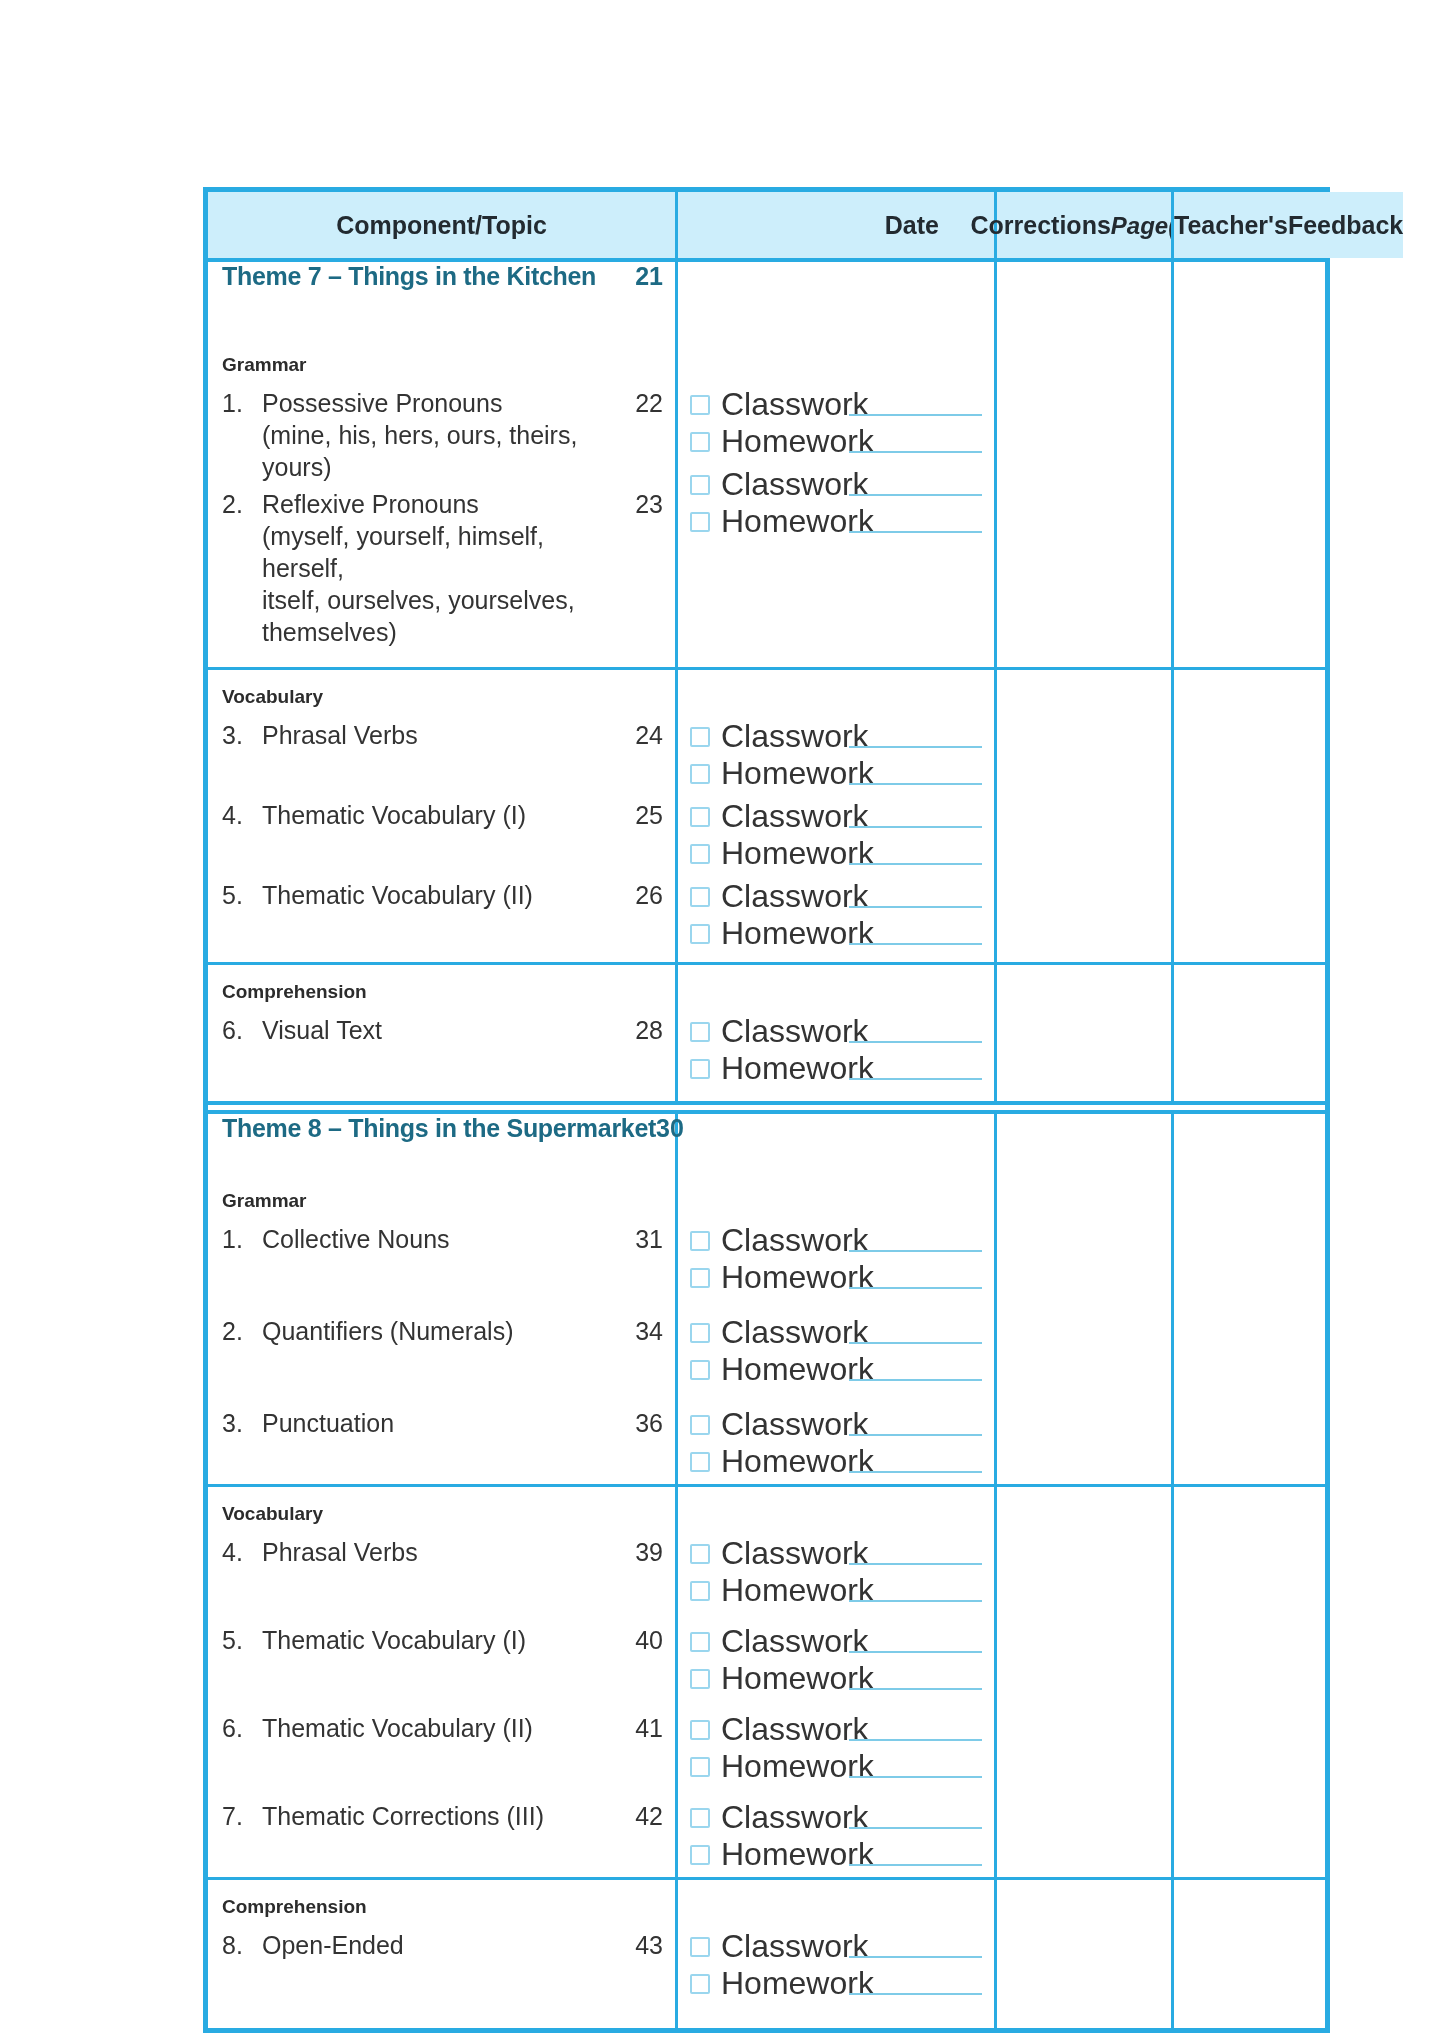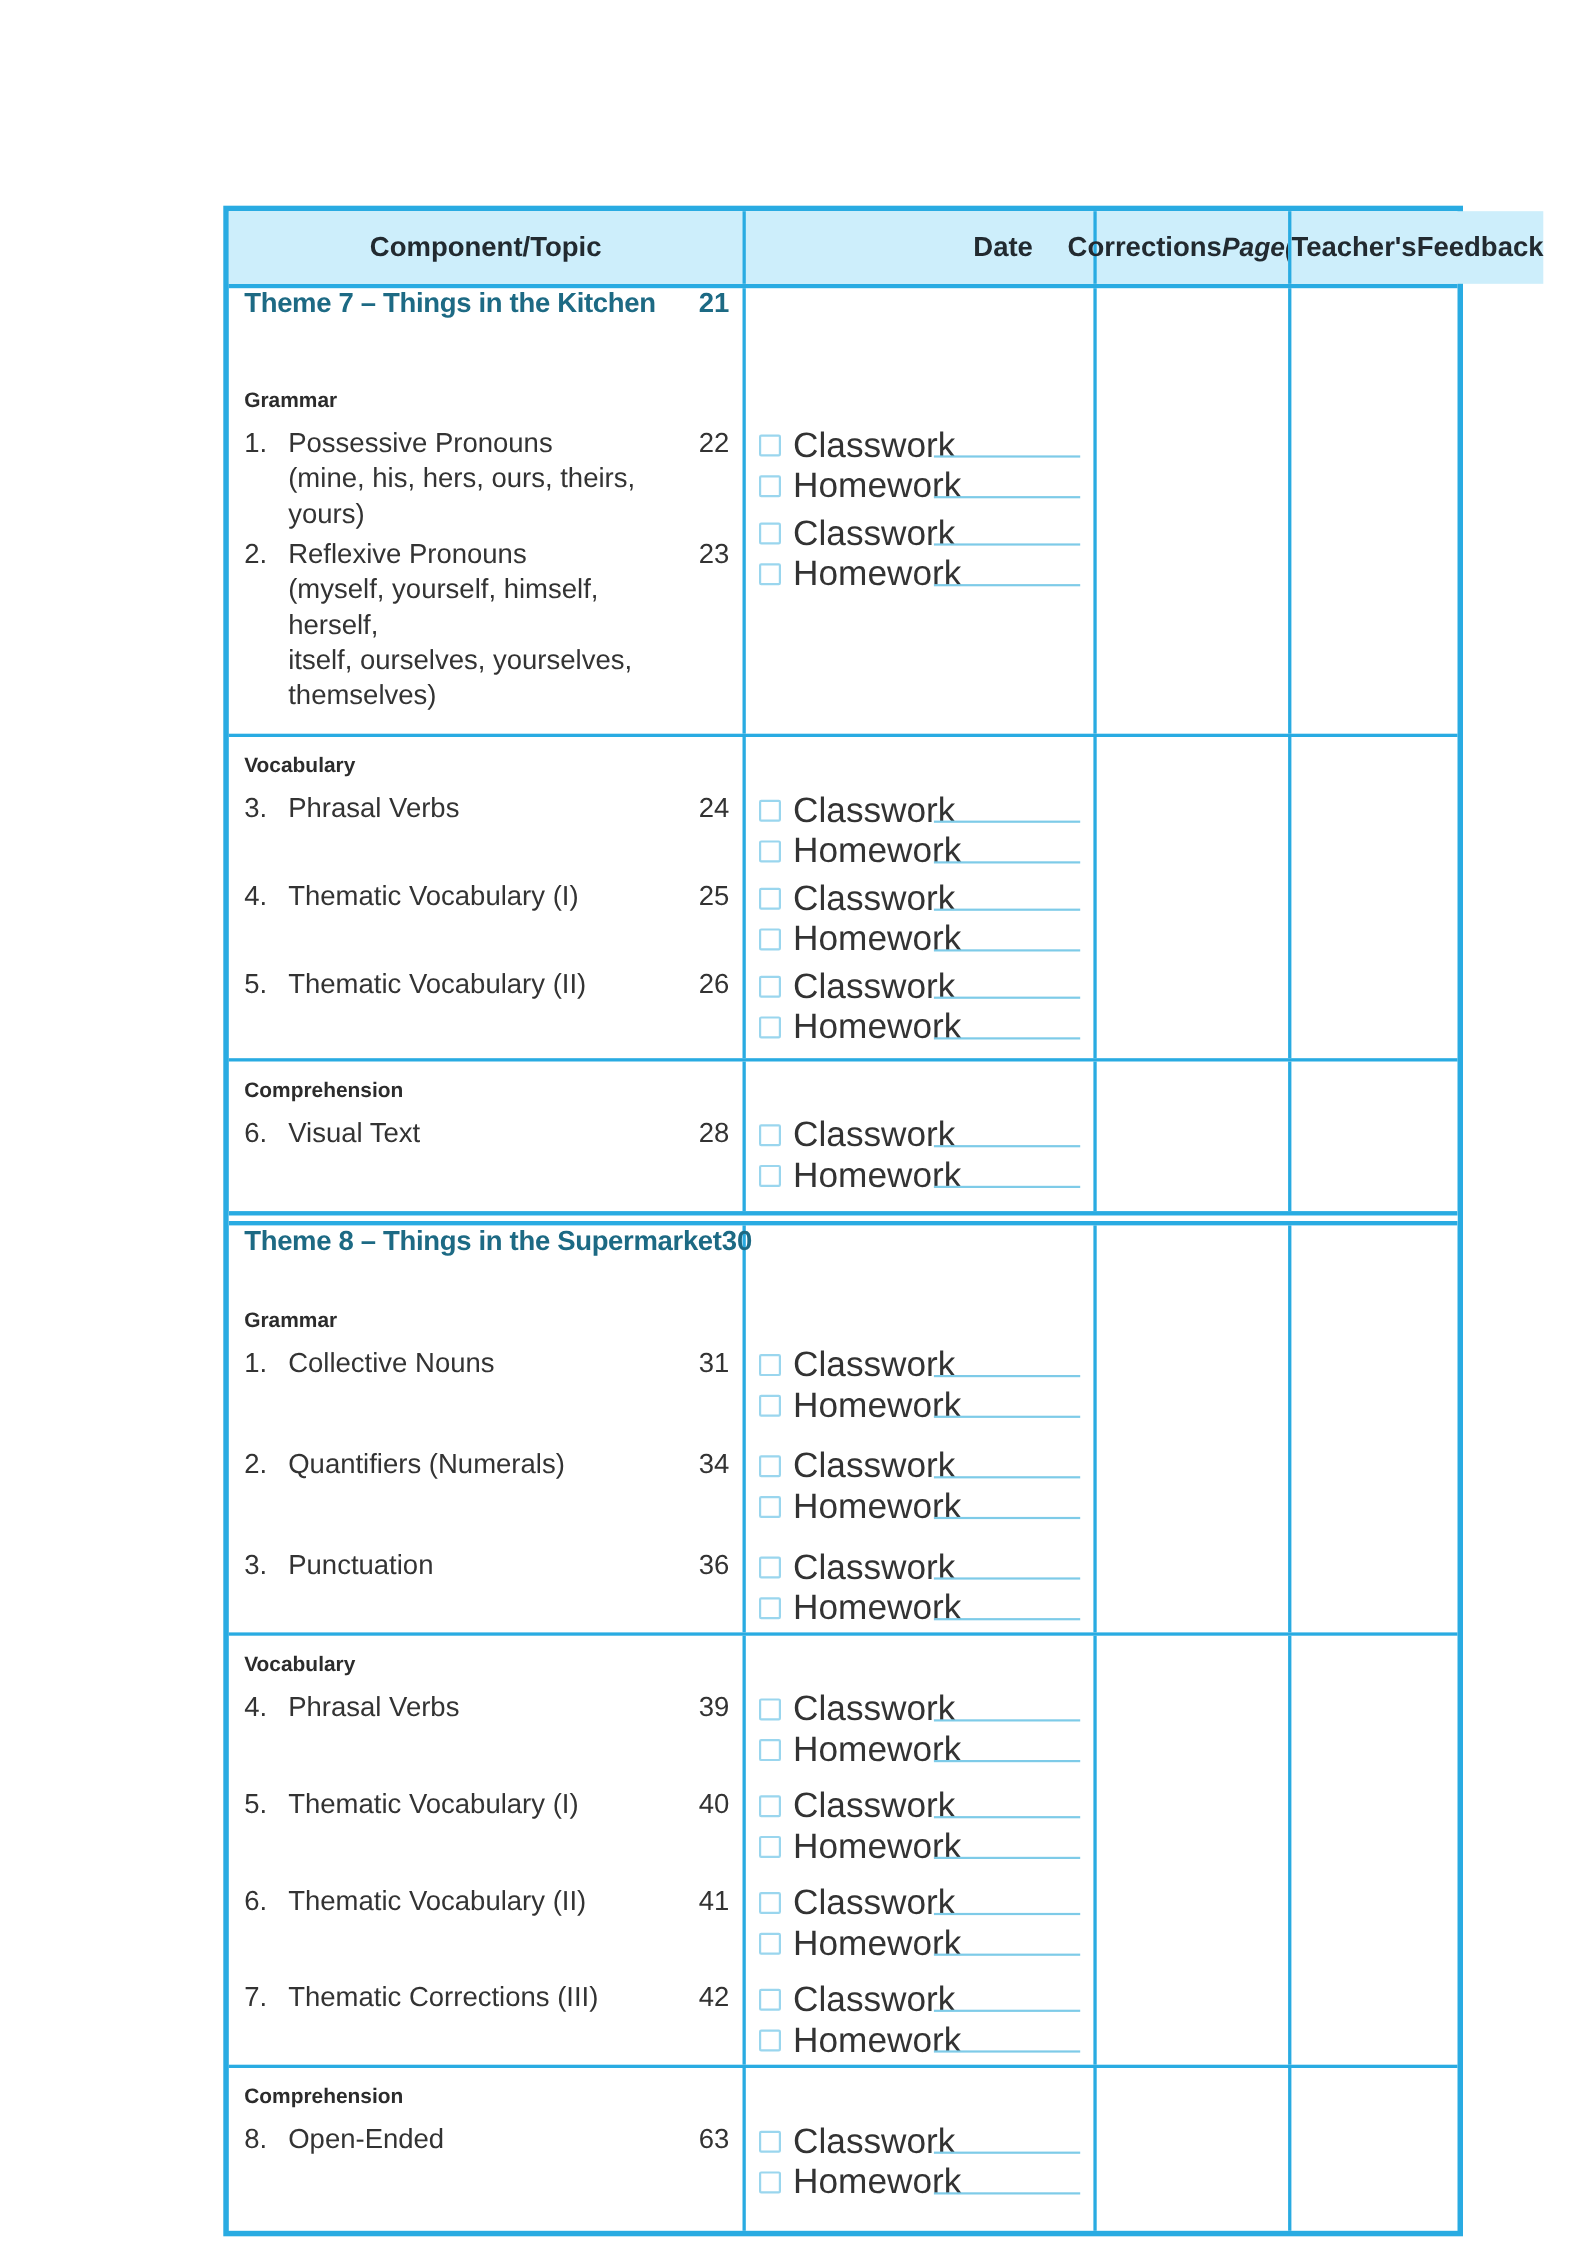--- a/index.html
+++ b/index.html
@@ -370,21 +370,21 @@
       <div class="c bl"></div>
       <div class="c bl"></div>
     </div>
 
     <div class="grid sec">
       <div class="c c1">
         <div class="heading">Comprehension</div>
         <div class="item" style="min-height:96px">
           <span class="inum">8.</span>
           <div class="ititle">Open-Ended</div>
-          <span class="ipage">63</span>
+          <span class="ipage">43</span>
         </div>
       </div>
       <div class="c c2 bl">
         <div class="sp" style="height:44px"></div>
         <div class="pair" style="min-height:96px">
           <div class="task">
             <span class="cb"></span>
             <span class="tlabel">Classwork</span>
             <span class="fill"></span>
           </div>

